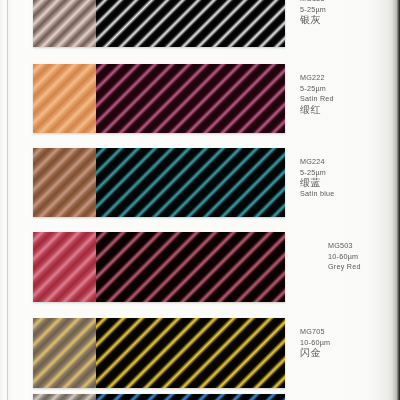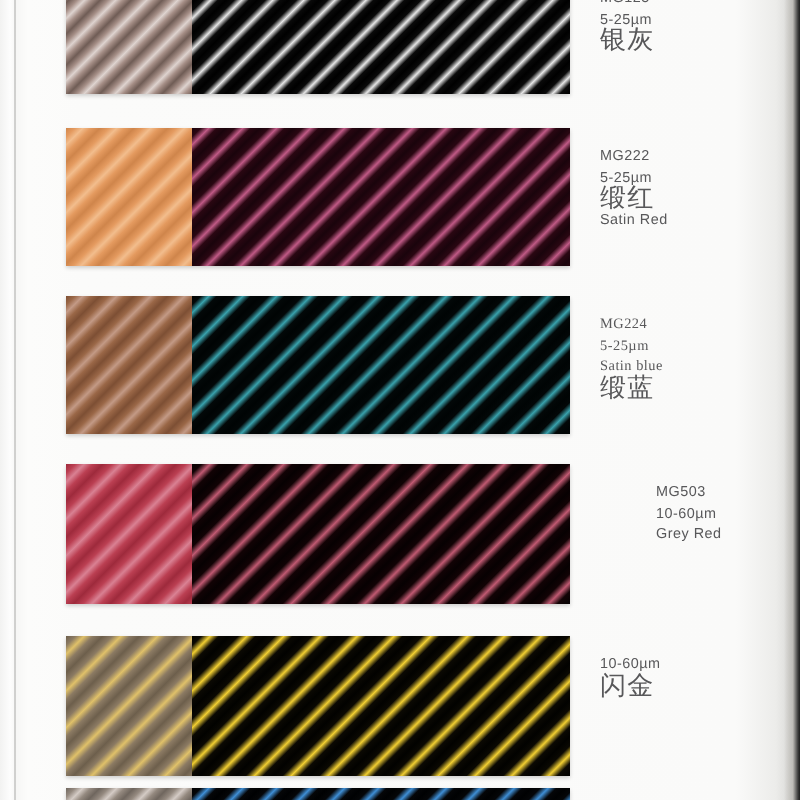--- a/index.html
+++ b/index.html
@@ -64,21 +64,21 @@
     left: 267px;
     top: 0;
     width: 95px;
     color: #58585a;
     font-size: 7.2px;
     line-height: 10.6px;
     letter-spacing: 0.25px;
     white-space: nowrap;
   }
   .labels .ln { display: block; }
-  .labels .cn { font-size: 13px; letter-spacing: 0.6px; }
+  .labels .cn { font-size: 10px; letter-spacing: 0.6px; }
 
   
 </style>
 </head>
 <body>
 
 <div id="page">
   <div class="paper"></div>
   <div class="left-crease"></div>
 
@@ -95,53 +95,54 @@
         </div>
       </div>
       <div class="row" style="top: 64px; height: 56px; right: 0px;">
         <div class="swatch-pair" style="height: 69px;">
           <div class="sw sw-left" style="background: repeating-linear-gradient(135deg, rgb(207, 133, 75) 0px, rgb(228, 154, 95) 3.12px, rgb(242, 189, 141) 6px, rgb(228, 154, 95) 8.88px, rgb(207, 133, 75) 12px);"></div>
           <div class="sw sw-right" style="background: repeating-linear-gradient(135deg, rgb(26, 4, 12) 0px, rgb(42, 7, 18) 3.12px, rgb(192, 90, 134) 6px, rgb(42, 7, 18) 8.88px, rgb(26, 4, 12) 12px);"></div>
         </div>
         <div class="labels" style="top: 9px;">
           <span class="ln">MG222</span>
           <span class="ln">5-25µm</span>
+          <span class="ln">Satin Red</span>
           <span class="ln cn">缎红</span>
-          <span class="ln">Satin Red</span>
         </div>
       </div>
-      <div class="row" style="top: 148px; height: 69px; right: 0px; font-family: Liberation Serif, serif;">
+      <div class="row" style="top: 148px; height: 69px; right: 0px;">
         <div class="swatch-pair" style="height: 69px;">
           <div class="sw sw-left" style="background: repeating-linear-gradient(135deg, rgb(125, 79, 52) 0px, rgb(154, 103, 71) 3.12px, rgb(195, 154, 134) 6px, rgb(154, 103, 71) 8.88px, rgb(125, 79, 52) 12px);"></div>
           <div class="sw sw-right" style="background: repeating-linear-gradient(135deg, rgb(0, 4, 4) 0px, rgb(3, 8, 8) 3.12px, rgb(57, 162, 173) 6px, rgb(3, 8, 8) 8.88px, rgb(0, 4, 4) 12px);"></div>
         </div>
         <div class="labels" style="top: 9px;">
           <span class="ln">MG224</span>
           <span class="ln">5-25µm</span>
+          <span class="ln cn">缎蓝</span>
           <span class="ln">Satin blue</span>
-          <span class="ln cn">缎蓝</span>
         </div>
       </div>
       <div class="row" style="top: 232px; height: 70px; right: 0px;">
         <div class="swatch-pair" style="height: 70px;">
           <div class="sw sw-left" style="background: repeating-linear-gradient(135deg, rgb(158, 42, 60) 0px, rgb(187, 63, 82) 3.38px, rgb(217, 129, 147) 6.5px, rgb(187, 63, 82) 9.62px, rgb(158, 42, 60) 13px);"></div>
           <div class="sw sw-right" style="background: repeating-linear-gradient(135deg, rgb(7, 1, 2) 0px, rgb(18, 3, 5) 3.38px, rgb(192, 90, 114) 6.5px, rgb(18, 3, 5) 9.62px, rgb(7, 1, 2) 13px);"></div>
         </div>
         <div class="labels" style="top: 9px; margin-left: 28px;">
           <span class="ln">MG503</span>
           <span class="ln">10-60µm</span>
           <span class="ln">Grey Red</span>
         </div>
       </div>
       <div class="row" style="top: 318px; height: 70px; right: 0px;">
         <div class="swatch-pair" style="height: 70px;">
           <div class="sw sw-left" style="background: repeating-linear-gradient(135deg, rgb(109, 95, 76) 0px, rgb(139, 122, 99) 3.38px, rgb(224, 193, 105) 6.5px, rgb(139, 122, 99) 9.62px, rgb(109, 95, 76) 13px);"></div>
           <div class="sw sw-right" style="background: repeating-linear-gradient(135deg, rgb(2, 2, 0) 0px, rgb(11, 9, 3) 3.38px, rgb(242, 207, 50) 6.5px, rgb(11, 9, 3) 9.62px, rgb(2, 2, 0) 13px);"></div>
         </div>
         <div class="labels" style="top: 9px;">
+          <span class="ln">MG705</span>
           <span class="ln">10-60µm</span>
           <span class="ln cn">闪金</span>
         </div>
       </div>
       <div class="row" style="top: 394px; height: 18px; right: 0px;">
         <div class="swatch-pair" style="height: 18px;">
           <div class="sw sw-left" style="background: repeating-linear-gradient(135deg, rgb(111, 102, 94) 0px, rgb(148, 137, 127) 3.12px, rgb(212, 203, 197) 6px, rgb(148, 137, 127) 8.88px, rgb(111, 102, 94) 12px);"></div>
           <div class="sw sw-right" style="background: repeating-linear-gradient(135deg, rgb(0, 1, 2) 0px, rgb(5, 6, 8) 3.12px, rgb(63, 143, 214) 6px, rgb(5, 6, 8) 8.88px, rgb(0, 1, 2) 12px);"></div>
         </div>
       </div>

